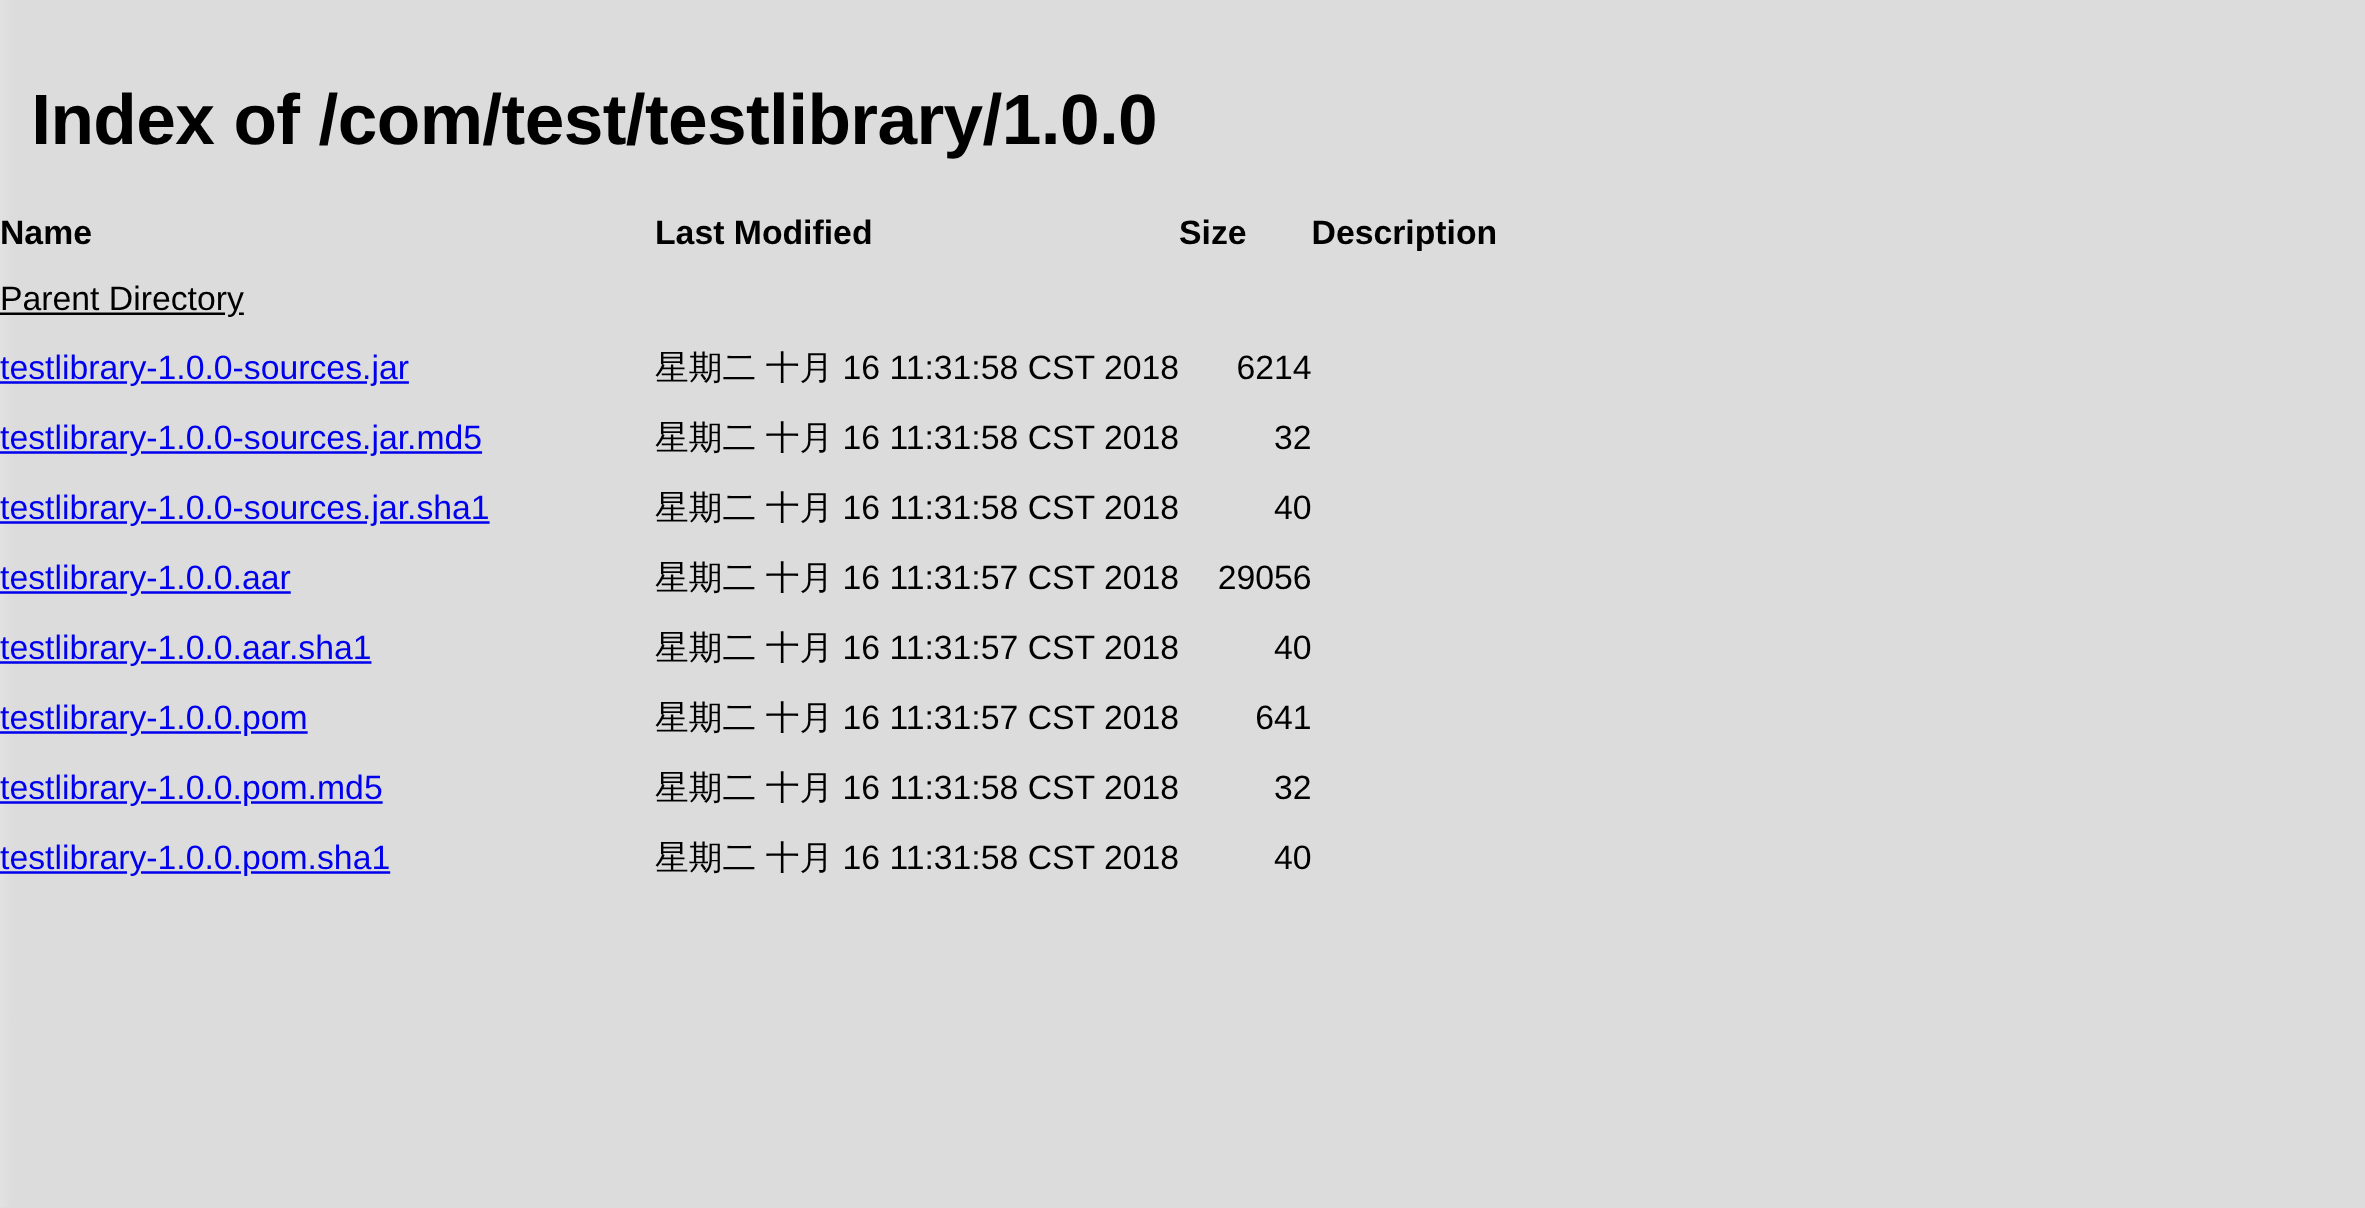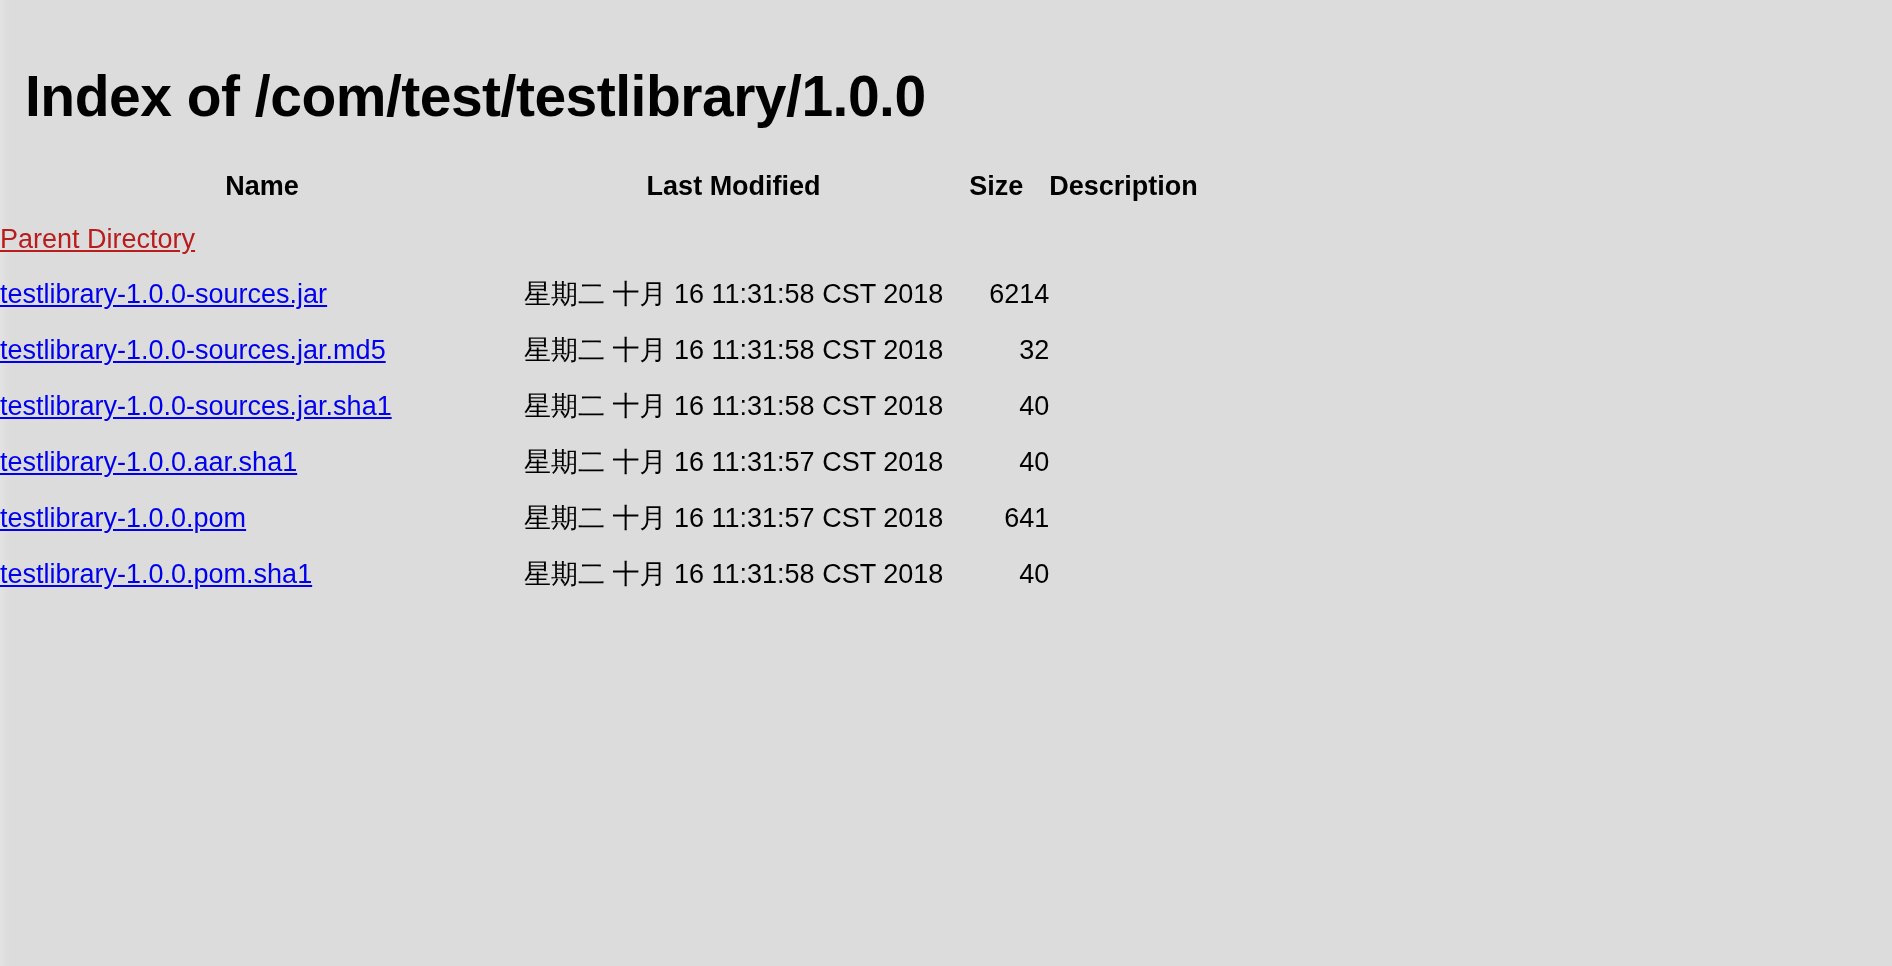--- a/index.html
+++ b/index.html
@@ -51,21 +51,21 @@
     position: absolute;
     left: 0px;
     top: 160px;
     border-collapse: collapse;
     border-spacing: 0;
   }
 
   table.index-table th {
     font-size: 27px;
     font-weight: bold;
-    text-align: center;
+    text-align: left;
     padding: 0;
     vertical-align: bottom;
     white-space: nowrap;
     line-height: 52px;
     color: #000;
   }
 
   table.index-table td {
     font-size: 27px;
     padding: 0;
@@ -85,21 +85,21 @@
   td.col-date { padding-left: 120px; }
   th.col-size { padding-left: 28px; }
   td.col-size { padding-left: 28px; }
 
   a.file-link {
     color: #0000ee;
     text-decoration: underline;
     text-align: center;
   }
   a.parent-link {
-    color: #b91c1c;
+    color: #000000;
     text-decoration: underline;
   }
 
   tr.parent-row td { line-height: 54px; }
 </style>
 </head>
 <body>
 
 <div class="page-edge-highlight"></div>
 
@@ -139,29 +139,41 @@
           <td class="col-size">32</td>
           <td class="col-desc"></td>
         </tr>
         <tr class="file-row">
           <td class="col-name"><a class="file-link" href="#">testlibrary-1.0.0-sources.jar.sha1</a></td>
           <td class="col-date">星期二 十月 16 11:31:58 CST 2018</td>
           <td class="col-size">40</td>
           <td class="col-desc"></td>
         </tr>
         <tr class="file-row">
+          <td class="col-name"><a class="file-link" href="#">testlibrary-1.0.0.aar</a></td>
+          <td class="col-date">星期二 十月 16 11:31:57 CST 2018</td>
+          <td class="col-size">29056</td>
+          <td class="col-desc"></td>
+        </tr>
+        <tr class="file-row">
           <td class="col-name"><a class="file-link" href="#">testlibrary-1.0.0.aar.sha1</a></td>
           <td class="col-date">星期二 十月 16 11:31:57 CST 2018</td>
           <td class="col-size">40</td>
           <td class="col-desc"></td>
         </tr>
         <tr class="file-row">
           <td class="col-name"><a class="file-link" href="#">testlibrary-1.0.0.pom</a></td>
           <td class="col-date">星期二 十月 16 11:31:57 CST 2018</td>
           <td class="col-size">641</td>
+          <td class="col-desc"></td>
+        </tr>
+        <tr class="file-row">
+          <td class="col-name"><a class="file-link" href="#">testlibrary-1.0.0.pom.md5</a></td>
+          <td class="col-date">星期二 十月 16 11:31:58 CST 2018</td>
+          <td class="col-size">32</td>
           <td class="col-desc"></td>
         </tr>
         <tr class="file-row">
           <td class="col-name"><a class="file-link" href="#">testlibrary-1.0.0.pom.sha1</a></td>
           <td class="col-date">星期二 十月 16 11:31:58 CST 2018</td>
           <td class="col-size">40</td>
           <td class="col-desc"></td>
         </tr>
       </tbody>
   </table>

